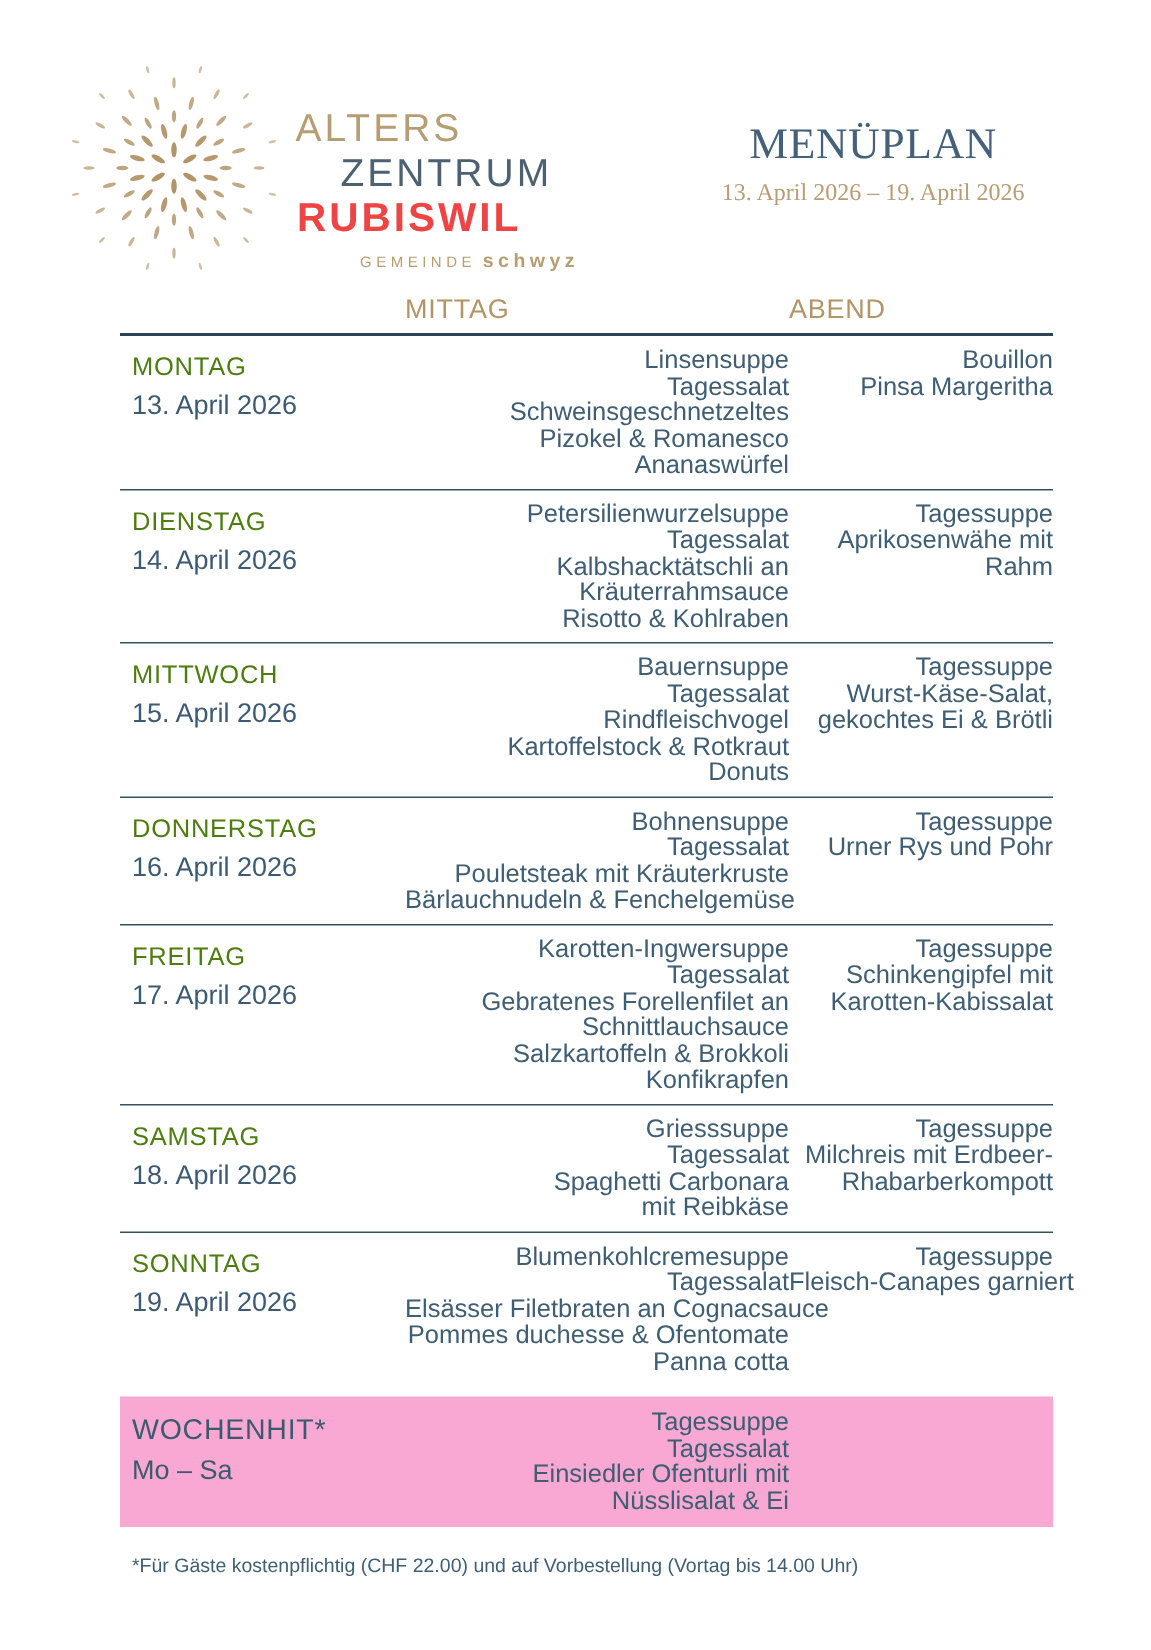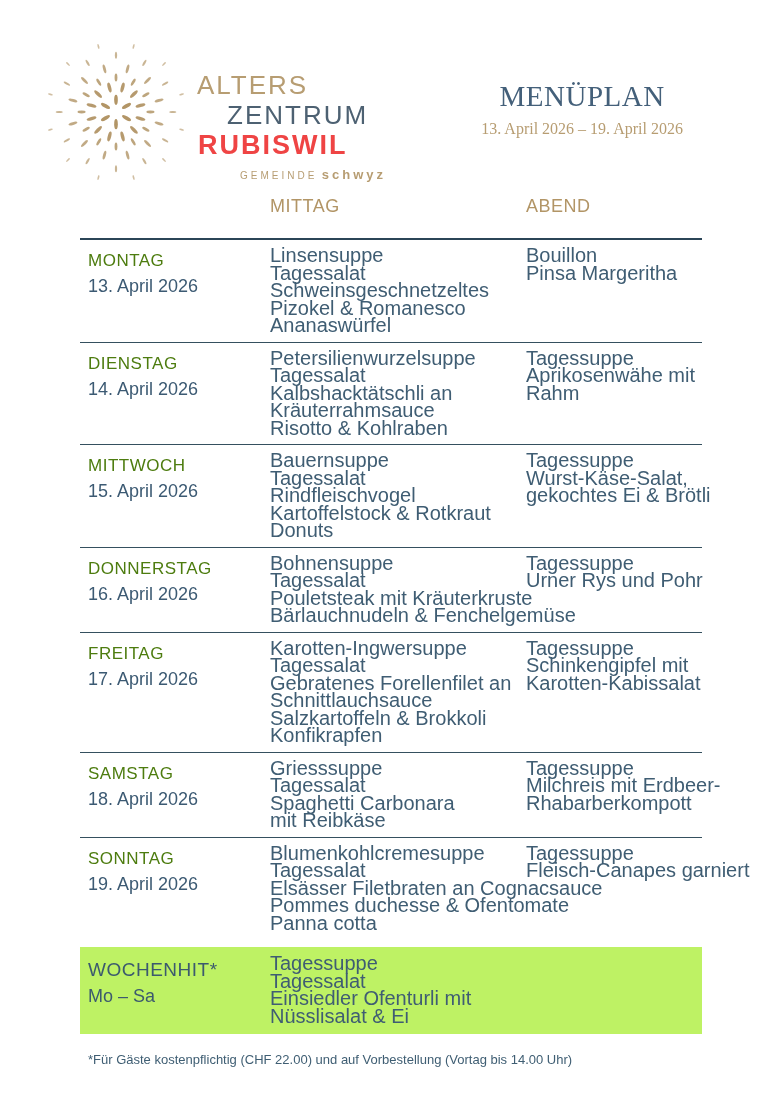--- a/index.html
+++ b/index.html
@@ -15,29 +15,29 @@
   .logo-l2{font-size:26px;letter-spacing:2px;color:#4d6172;font-weight:400;margin:0 0 4px 31px;}
   .logo-l3{font-size:27px;letter-spacing:2px;color:#ef4444;font-weight:700;margin:0 0 7px 2px;}
   .logo-sub{margin-left:44px;color:#b79d72;}
   .logo-sub .gem{font-size:10px;letter-spacing:3px;font-weight:400;}
   .logo-sub .sch{font-size:13px;letter-spacing:3px;font-weight:700;}
   .plan-head{position:absolute;right:84px;top:80px;text-align:center;font-family:Liberation Serif, serif;}
   .plan-title{font-size:29px;color:#44607a;letter-spacing:0.5px;font-weight:400;margin:0;}
   .plan-range{font-size:16px;color:#b79d72;margin-top:7px;}
   
   .menu-table{margin-left:80px;width:622px;}
-  .thead{display:grid;grid-template-columns:190px 256px 176px;border-bottom:2px solid #2b4557;padding-bottom:21px;}
+  .thead{display:grid;grid-template-columns:190px 256px 176px;border-bottom:2px solid #2b4557;padding-bottom:5px;}
   .thead .col-label{font-size:18px;color:#b29566;letter-spacing:0.5px;}
   .row{display:grid;grid-template-columns:190px 256px 176px;padding:7px 0 7px 0;}
   .row.sep{border-bottom:1px solid #35505f;}
   .day-cell{padding-left:8px;padding-top:4px;}
   .day-name{font-size:17px;color:#4d7c0f;letter-spacing:0.5px;}
   .day-date{font-size:18px;color:#3c5a73;margin-top:5px;}
-  .menu-cell{font-size:20px;line-height:17.5px;color:#3f5d73;white-space:pre;}
-  .hit-row{background:#bef264;margin-top:8px;padding:8px 0 9px 0;}
+  .menu-cell{font-size:17px;line-height:17.5px;color:#3f5d73;white-space:pre;text-align:right;}
+  .hit-row{background:#f9a8d4;margin-top:8px;padding:8px 0 9px 0;}
   .hit-row .day-name{color:#3c5a6e;font-size:19px;letter-spacing:0.5px;}
   .hit-row .day-date{color:#3c5a6e;}
   
   .footnotes{margin:18px 0 0 88px;font-size:13px;color:#3f5e73;}
   .footnotes .note{margin-bottom:9px;}
   .footnotes .note2{margin-left:4px;}
 </style>
 </head>
 <body>
 

